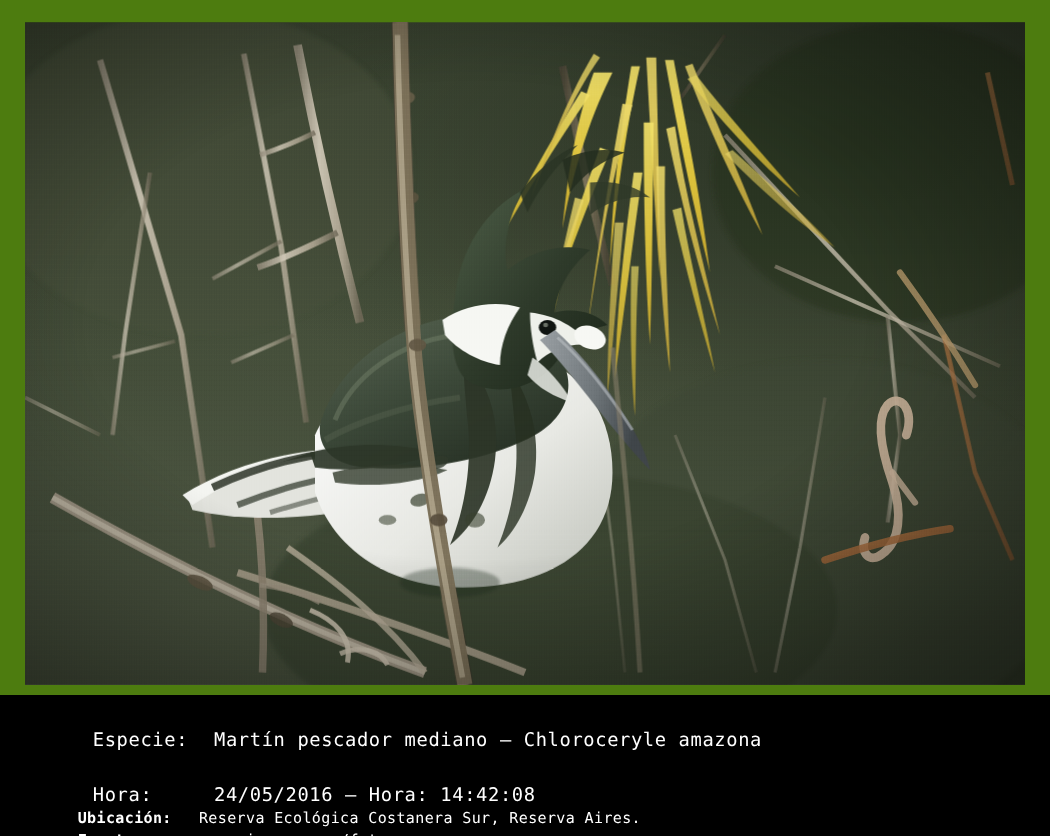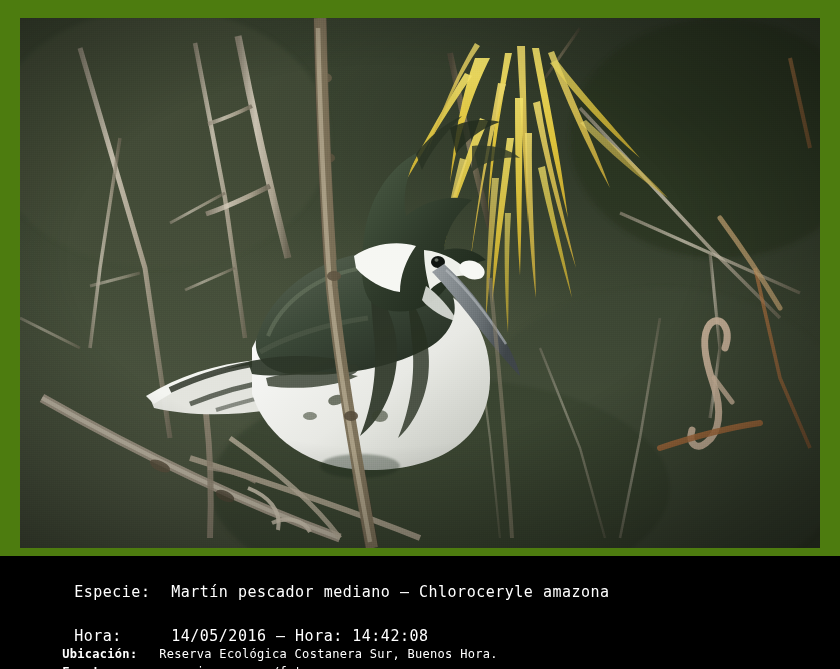--- a/index.html
+++ b/index.html
@@ -266,25 +266,25 @@
   </div>
 
   <div id="caption">
 
     <div class="cap-row cap-lg" style="top:9px;">
       <span class="cap-lbl lbl-lg">Especie:</span><span class="cap-val">Martín pescador mediano — Chloroceryle amazona</span>
     </div>
 
 
     <div class="cap-row cap-lg" style="top:53px;">
-      <span class="cap-lbl lbl-lg">Hora:</span><span class="cap-val">14/05/2016 — Hora: 14:42:08</span>
+      <span class="cap-lbl lbl-lg">Hora:</span><span class="cap-val">24/05/2016 — Hora: 14:42:08</span>
     </div>
 
     <div class="cap-row cap-sm" style="top:77px;">
-      <span class="cap-lbl lbl-sm">Ubicación:</span><span class="cap-val">Reserva Ecológica Costanera Sur, Buenos Hora.</span>
+      <span class="cap-lbl lbl-sm">Ubicación:</span><span class="cap-val">Reserva Ecológica Costanera Sur, Reserva Aires.</span>
     </div>
 
     <div class="cap-row cap-sm" style="top:95px;">
       <span class="cap-lbl lbl-sm">Fuente:</span><span class="cap-val">www.siyc.com.ar/fotos</span>
     </div>
 
   </div>
 
 </div>
 

